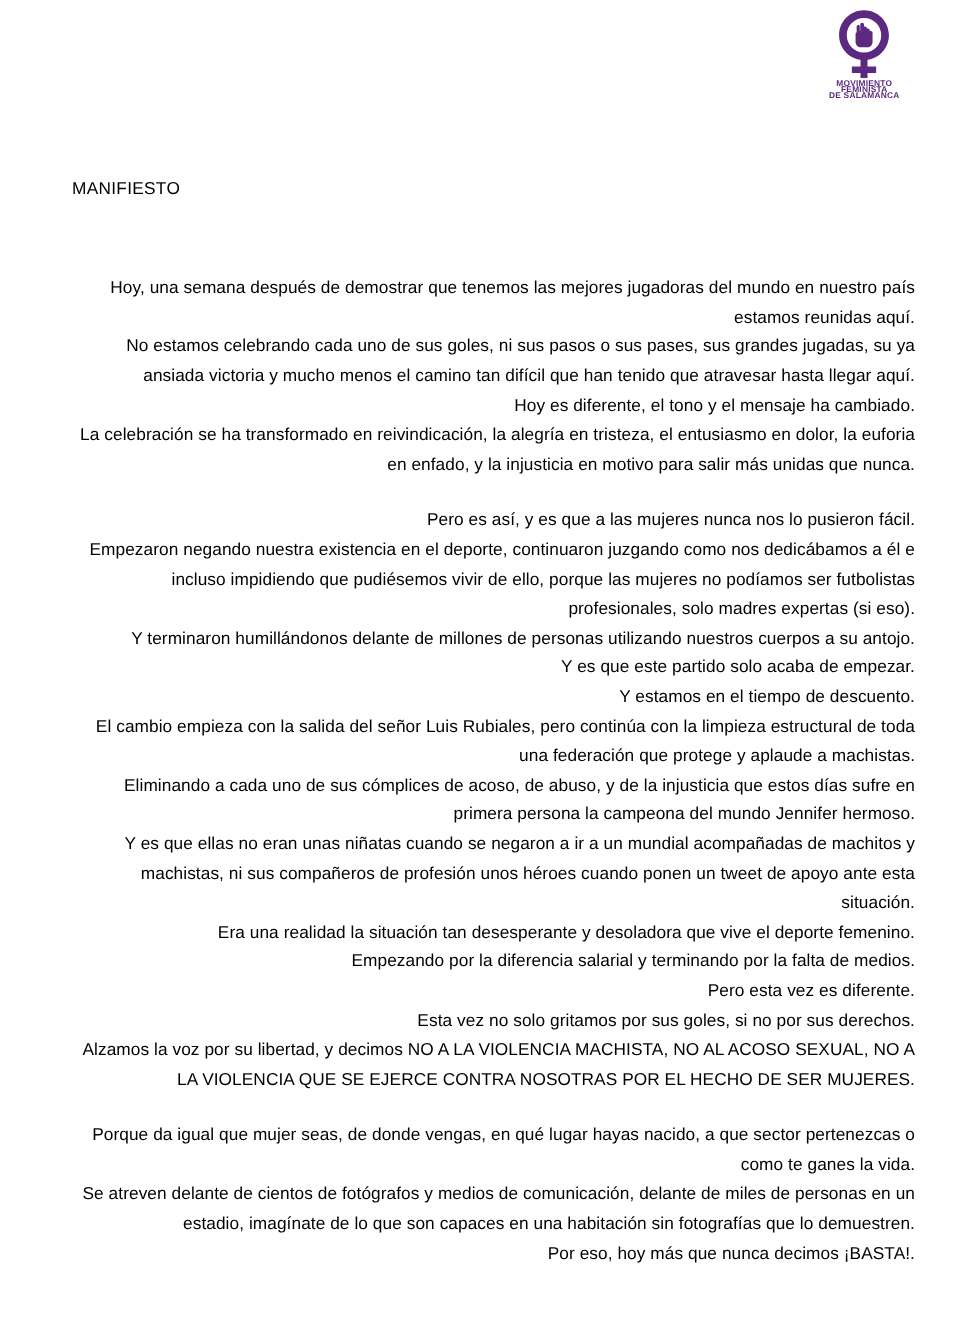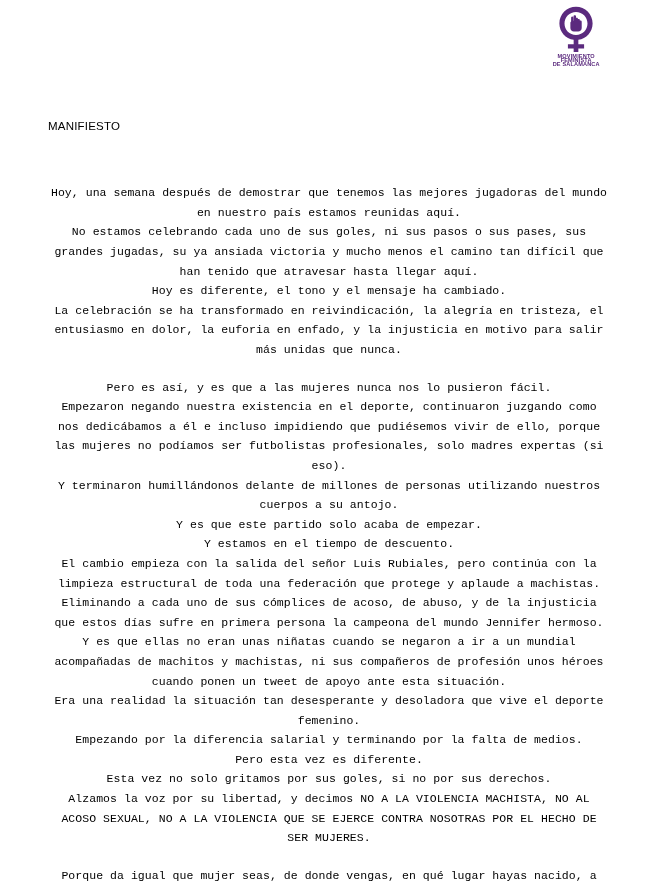--- a/index.html
+++ b/index.html
@@ -64,23 +64,22 @@
   .doc-title {
     font-size: 11.5px;
     line-height: 1.5;
     margin: 0 0 0 0;
     letter-spacing: 0.2px;
   }
   .para {
     font-size: 11.5px;
     line-height: 19.6px;
     margin: 0;
-    text-align: center;
+    text-align: right;
     letter-spacing: 0.05px;
-    font-family: Liberation Mono, monospace;
   }
   .gap-title { height: 48px; }
   .gap-para  { height: 18px; }
 </style>
 </head>
 <body>
 
 <div class="page">
 
   <div class="logo-block">

